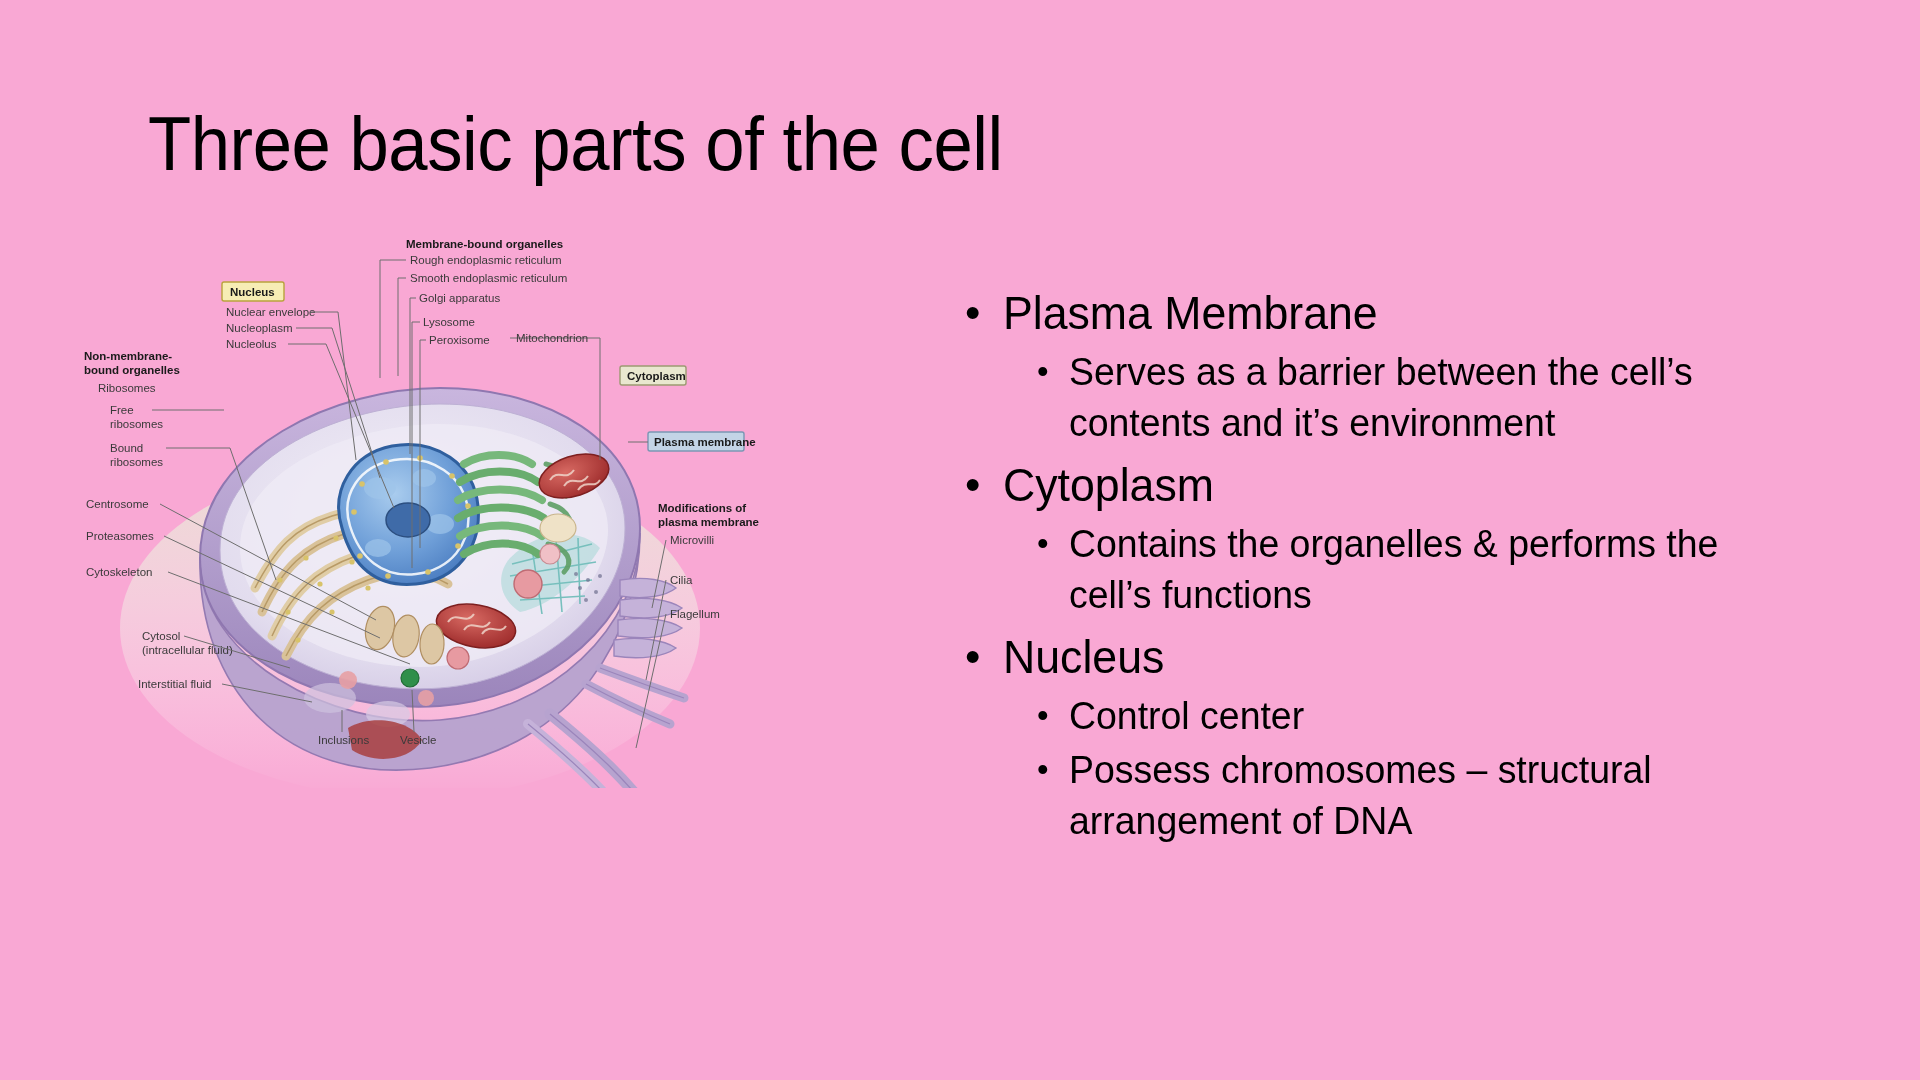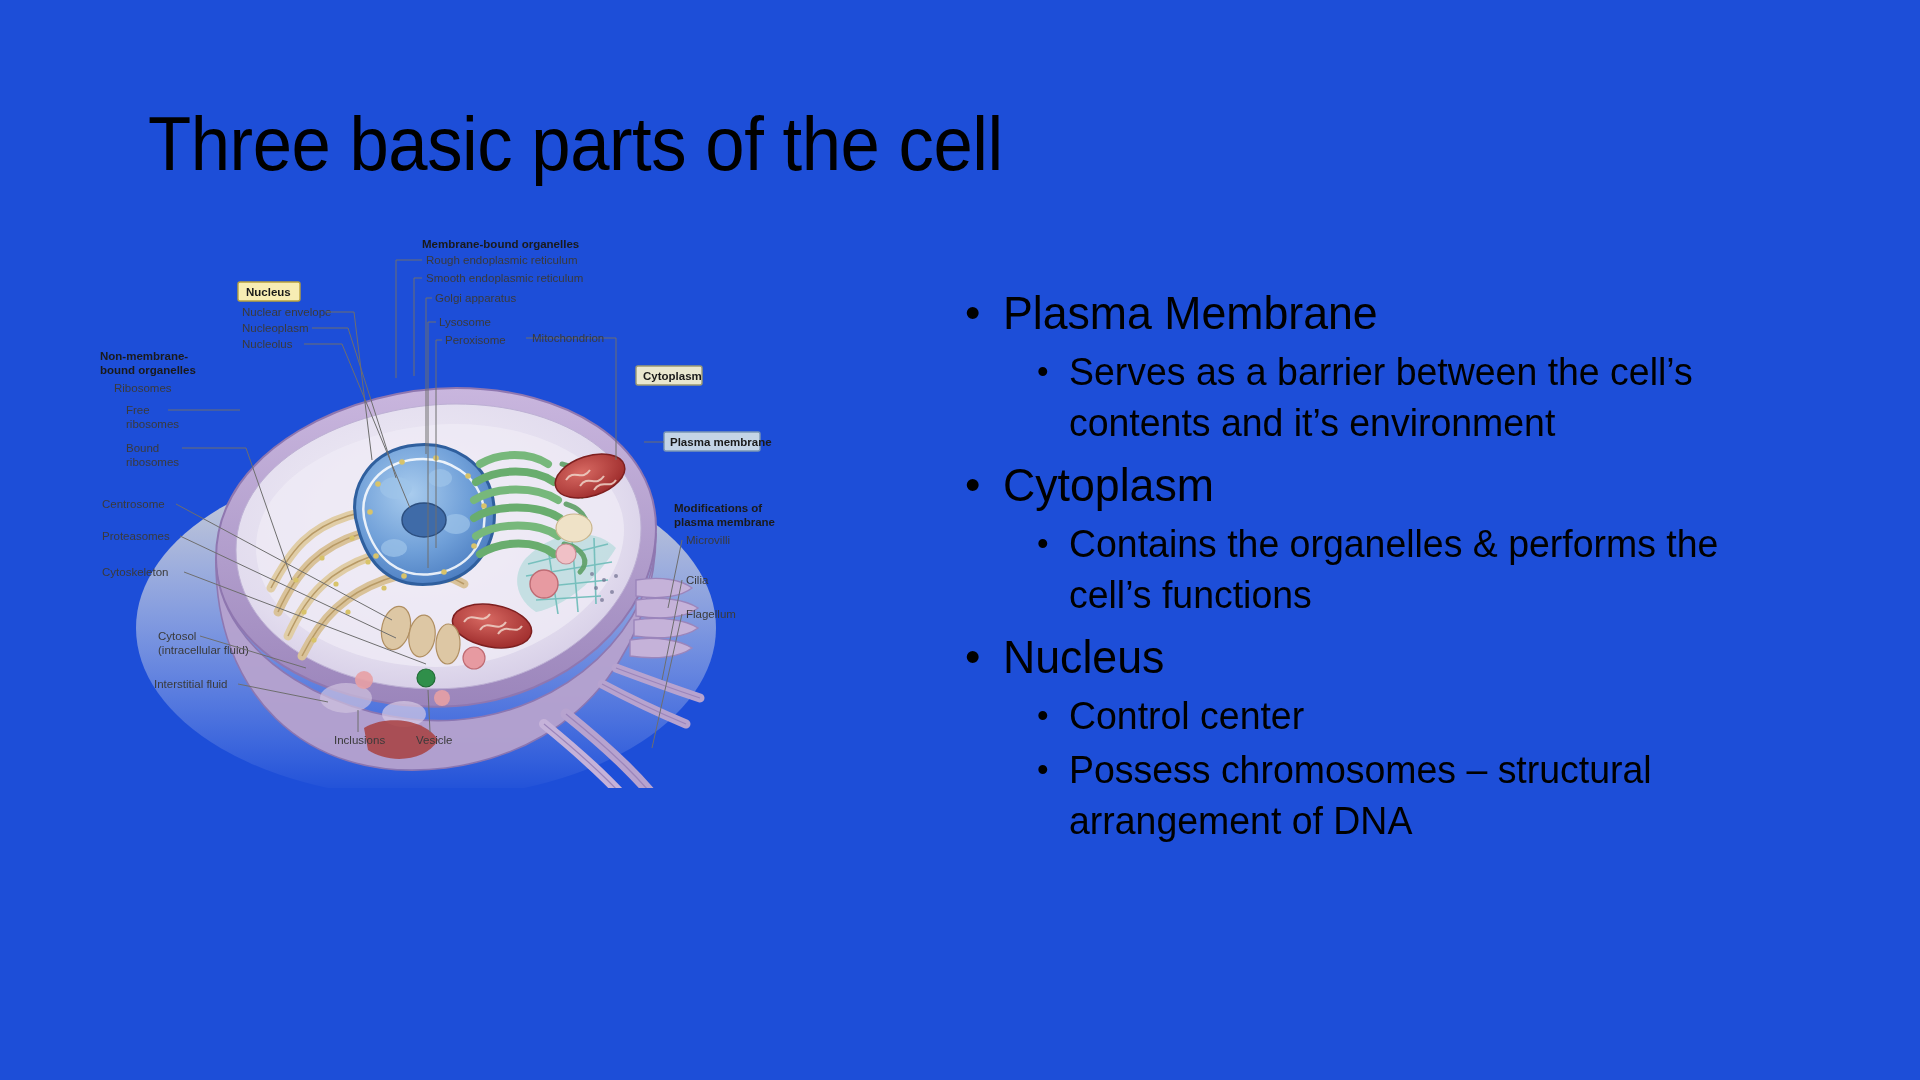--- a/index.html
+++ b/index.html
@@ -12,21 +12,21 @@
     height: 1080px;
     overflow: hidden;
     font-family: "Liberation Sans", sans-serif;
     color: #000000;
     position: relative;
   }
 
   #slide {
     position: absolute;
     inset: 0;
-    background: #1d4ed8;
+    background: #f9a8d4;
   }
 
   
   #slide-title {
     position: absolute;
     left: 148px;
     top: 104px;
     width: 1500px;
     font-size: 76px;
     line-height: 1.05;
@@ -88,21 +88,21 @@
     color: #000;
     max-width: 730px;
     transform: scaleX(0.96);
     transform-origin: left top;
   }
   .grp { margin-bottom: 6px; }
 
   
   #cell-figure {
     position: absolute;
-    left: 96px;
+    left: 80px;
     top: 228px;
     width: 770px;
     height: 560px;
   }
   #cell-figure svg { display: block; }
 
   .dlabel {
     font-family: "Liberation Sans", sans-serif;
     font-size: 11.5px;
     fill: #3a3a3a;

